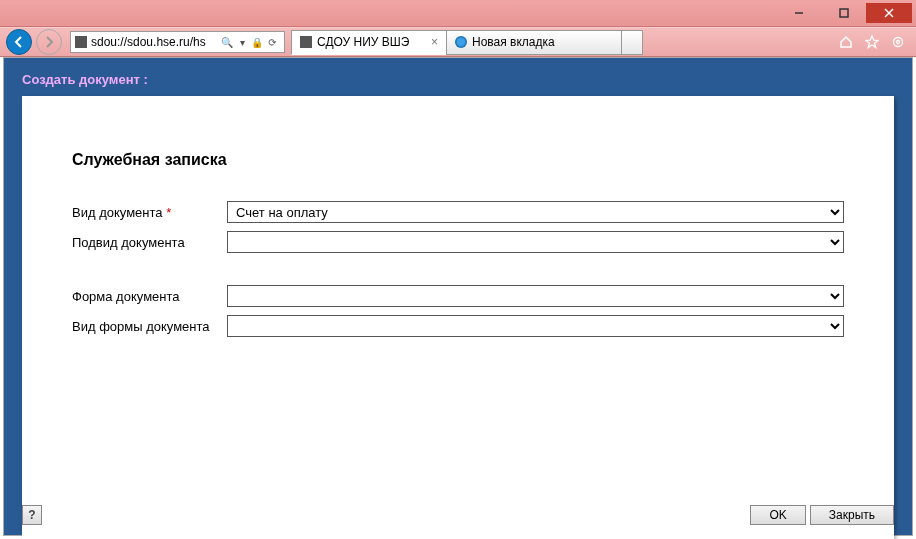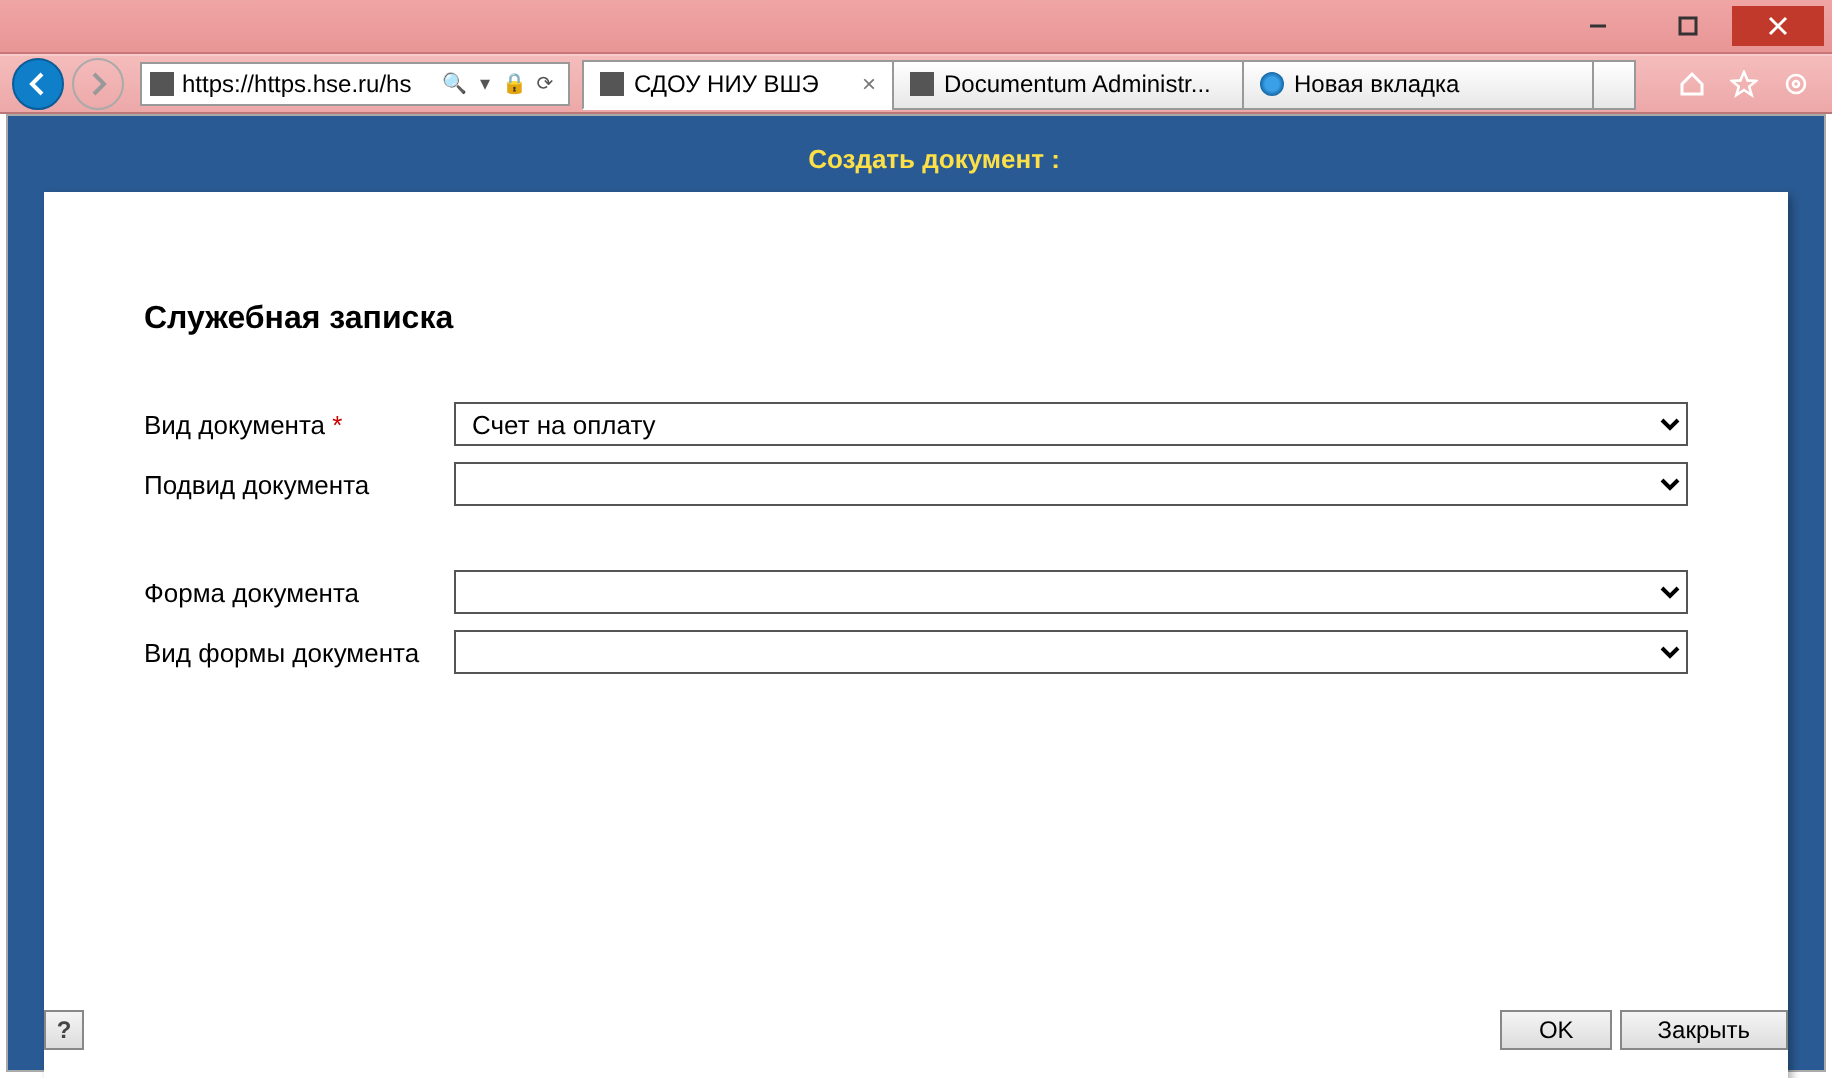--- a/index.html
+++ b/index.html
@@ -66,22 +66,22 @@
   .toolbaricons { display:flex; gap:10px; padding:0 10px;}
   .tbicon { width:16px;height:16px; color:#fff; display:flex;align-items:center;justify-content:center; font-size:14px;}
 
   
   .content {
     position:absolute; top:57px; left:3px; right:3px; bottom:3px;
     background:#2a5a93;
     border:1px solid #aaa;
   }
   .contenthead {
-    color:#fde047; font-size:13px; font-weight:bold;
-    padding:14px 0 0 18px; height:38px;text-align:center;
+    color:#f0abfc; font-size:13px; font-weight:bold;
+    padding:14px 0 0 18px; height:38px;
   }
   .panel {
     background:#fff; margin:0 18px 0 18px;
     height:456px;
     box-shadow:2px 2px 4px rgba(0,0,0,0.3);
     padding:55px 50px 20px 50px;
   }
   .panel h2 { font-size:16px; font-weight:bold; margin-bottom:32px;}
   .row { display:flex; align-items:center; margin-bottom:8px;}
   .row .label { flex:0 0 155px; font-size:13px;}
@@ -137,35 +137,31 @@
         <path d="M9 2 L4 7 L9 12" stroke="#fff" stroke-width="2" fill="none"></path>
       </svg>
   </div>
   <div class="navbtn forward">
     <svg width="14" height="14">
         <path d="M5 2 L10 7 L5 12" stroke="#999" stroke-width="2" fill="none"></path>
       </svg>
   </div>
   <div class="addr">
     <span class="favicon"></span>
-    <span class="urltext">https://https.hse.ru/hs</span>
+    <span class="urltext">sdou://sdou.hse.ru/hs</span>
     <span class="ctrl">🔍</span>
     <span class="ctrl">▾</span>
     <span class="ctrl">🔒</span>
     <span class="ctrl">⟳</span>
   </div>
   <div class="tabs">
     <div id="tab0" class="tab active">
       <span class="tabicon doc"></span>
       <span class="tabtext">СДОУ НИУ ВШЭ</span>
       <span class="tabclose">×</span>
-    </div>
-    <div id="tab1" class="tab">
-      <span class="tabicon doc"></span>
-      <span class="tabtext">Documentum Administr...</span>
     </div>
     <div id="tab2" class="tab">
       <span class="tabicon ie"></span>
       <span class="tabtext">Новая вкладка</span>
     </div>
     <div class="addtab"></div>
   </div>
   <div class="toolbaricons">
     <span class="tbicon">
       <svg width="14" height="14" viewBox="0 0 14 14">

